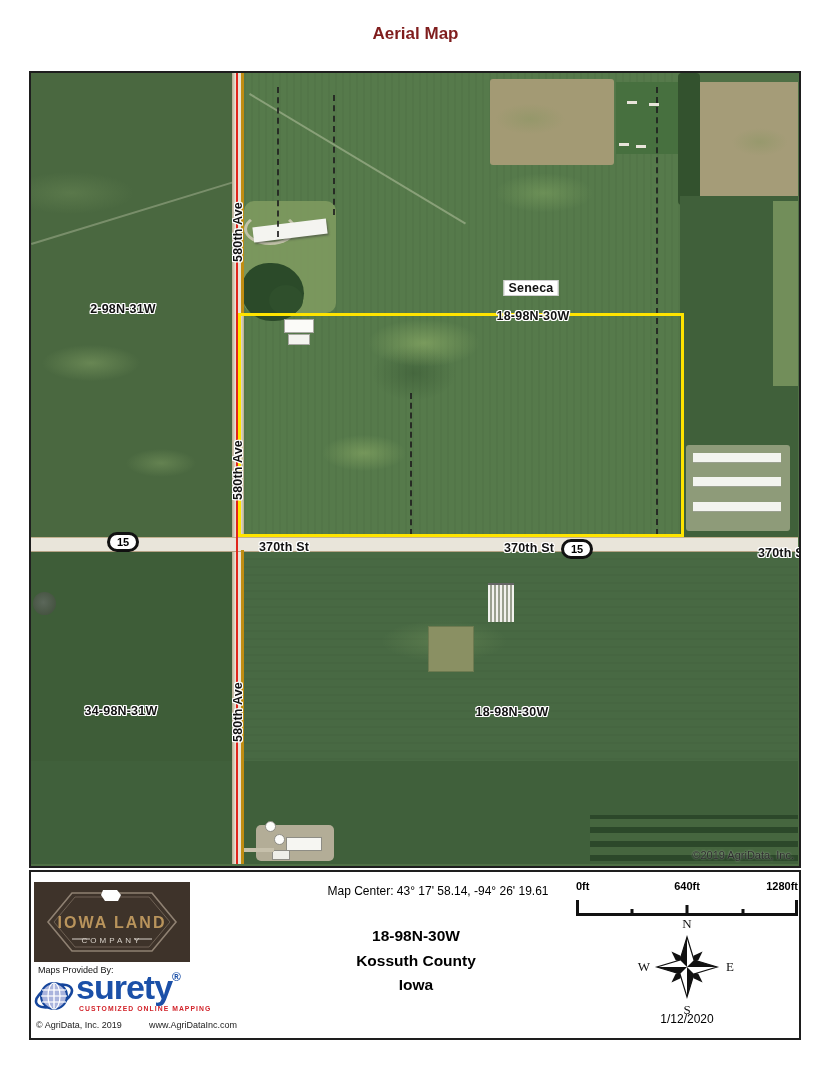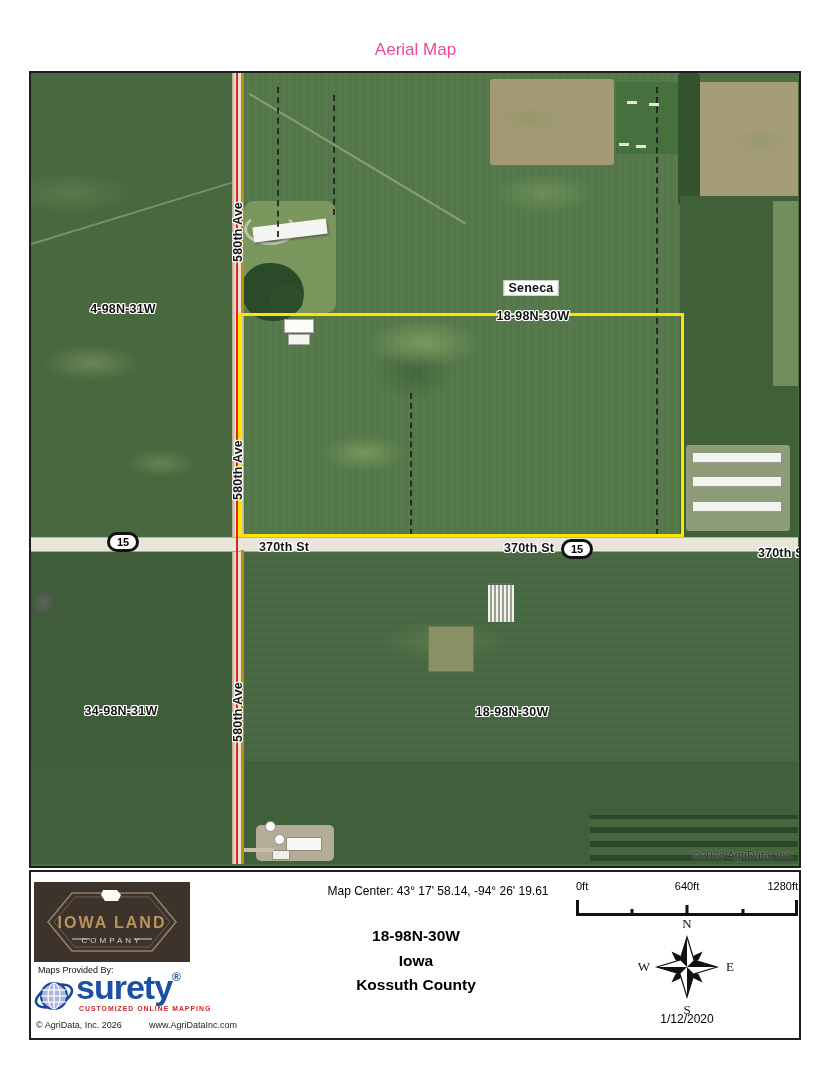--- a/index.html
+++ b/index.html
@@ -1,21 +1,21 @@
 <!DOCTYPE html>
 <html><head>
 <meta charset="utf-8">
 <style>
   html,body{margin:0;padding:0;background:#fff;}
   #page{position:relative;width:831px;height:1080px;background:#fff;overflow:hidden;
         font-family:"Liberation Sans",sans-serif;}
 
   
   #title{position:absolute;left:0;top:24px;width:100%;text-align:center;
-         font-size:17px;font-weight:normal;color:#ec4899;margin-top:16px;}
+         font-size:17px;font-weight:bold;color:#7f1d1d;}
 
   
   #map-frame{position:absolute;left:29px;top:71px;width:768px;height:793px;
              border:2px solid #1e1e1e;background:#4f7045;}
   #map{position:absolute;inset:0;overflow:hidden;}
 
   .patch{position:absolute;}
   .f-left{left:0;top:0;width:201px;height:464px;background:#4a6840;
      background-image:radial-gradient(ellipse 70px 26px at 60px 290px,rgba(160,190,120,.35),transparent 70%),
        radial-gradient(ellipse 50px 20px at 130px 390px,rgba(160,190,120,.3),transparent 70%),
@@ -104,21 +104,21 @@
   #surety .brand{position:absolute;left:42px;top:-8px;font-size:34px;font-weight:bold;
      color:#1b50a8;letter-spacing:-1px;}
   #surety .reg{font-size:12px;vertical-align:18px;letter-spacing:0;}
   #surety .tag{position:absolute;left:45px;top:29px;font-size:6.8px;font-weight:bold;
      color:#d2232a;letter-spacing:1.05px;}
   #agri-line{position:absolute;left:5px;top:148px;font-size:9px;color:#222;width:240px;}
   #agri-line .web{position:absolute;left:113px;}
   #center-col{position:absolute;left:160px;top:12px;width:450px;text-align:center;}
   #map-center{font-size:12px;color:#000;margin-left:44px;}
   #loc-block{margin-top:26px;font-size:15.5px;font-weight:bold;line-height:24.5px;color:#000;}
-  #scalebar{position:absolute;left:545px;top:8px;width:222px;height:36px;}
+  #scalebar{position:absolute;left:545px;top:8px;width:222px;height:36px;font-weight:bold;}
   #scalebar .labels{position:relative;height:14px;font-size:11px;color:#000;}
   #scalebar .l0{position:absolute;left:0;}
   #scalebar .l1{position:absolute;left:50%;transform:translateX(-50%);}
   #scalebar .l2{position:absolute;right:0;}
   #scalebar .bar{position:absolute;left:0;top:20px;width:100%;height:16px;}
   #scalebar .base{position:absolute;left:0;bottom:0;width:100%;height:3px;background:#111;}
   .tick{position:absolute;bottom:0;width:3px;background:#111;}
 
   #compass-wrap{position:absolute;left:606px;top:42px;width:100px;height:104px;}
   #compass text{font-family:"Liberation Serif",serif;font-size:13px;fill:#111;}
@@ -195,25 +195,25 @@
       <div class="lbl rot" style="left:207px;top:639px;">580th Ave</div>
       <div class="lbl" style="left:253px;top:474px;">370th St</div>
       <div class="lbl" style="left:498px;top:475px;">370th St</div>
       <div class="lbl" style="left:752px;top:480px;">370th St</div>
 
       <div class="shield" style="left:92px;top:469px;">15</div>
       <div class="shield" style="left:546px;top:476px;">15</div>
 
       <div class="lbl boxed" style="left:500px;top:215px;">Seneca</div>
       <div class="lbl" style="left:502px;top:243px;">18-98N-30W</div>
-      <div class="lbl" style="left:92px;top:236px;">4-98N-31W</div>
+      <div class="lbl" style="left:92px;top:236px;">2-98N-31W</div>
       <div class="lbl" style="left:90px;top:638px;">34-98N-31W</div>
       <div class="lbl" style="left:481px;top:639px;">18-98N-30W</div>
 
-      <div id="map-copy">©2028 AgriData, Inc.</div>
+      <div id="map-copy">©2019 AgriData, Inc.</div>
     </div>
   </div>
 
   <div id="footer">
 
     <svg id="ilc-logo" width="156" height="80" viewBox="0 0 156 80">
       <rect x="0" y="0" width="156" height="80" fill="#3e332a"></rect>
       <polygon points="14,40 38,11 118,11 142,40 118,69 38,69" fill="none" stroke="#8f8172" stroke-width="1.6"></polygon>
       <polygon points="20,40 41,15 115,15 136,40 115,65 41,65" fill="none" stroke="#6e6154" stroke-width="1"></polygon>
       <path d="M69,8 h14 l4,5 -3,6 h-13 l-4,-6 z" fill="#ffffff"></path>
@@ -233,30 +233,30 @@
         <ellipse cx="20" cy="20" rx="6" ry="13" fill="none" stroke="#ffffff" stroke-width="1.2"></ellipse>
         <line x1="8" y1="14" x2="32" y2="14" stroke="#ffffff" stroke-width="1.2"></line>
         <line x1="7" y1="20" x2="33" y2="20" stroke="#ffffff" stroke-width="1.2"></line>
         <line x1="8" y1="26" x2="32" y2="26" stroke="#ffffff" stroke-width="1.2"></line>
       </svg>
       <div class="brand"><span>surety</span><span class="reg">®</span></div>
       <div class="tag">CUSTOMIZED ONLINE MAPPING</div>
     </div>
 
     <div id="agri-line">
-      <span>© AgriData, Inc. 2026</span>
+      <span>© AgriData, Inc. 2019</span>
       <span class="web">www.AgriDataInc.com</span>
     </div>
 
     <div id="center-col">
       <div id="map-center">Map Center: 43° 17' 58.14,  -94° 26' 19.61</div>
       <div id="loc-block">
         <div>18-98N-30W</div>
+        <div>Kossuth County</div>
         <div>Iowa</div>
-        <div>Kossuth County</div>
       </div>
     </div>
 
     <div id="scalebar">
       <div class="labels">
         <span class="l0">0ft</span>
         <span class="l1">640ft</span>
         <span class="l2">1280ft</span>
       </div>
       <div class="bar">

